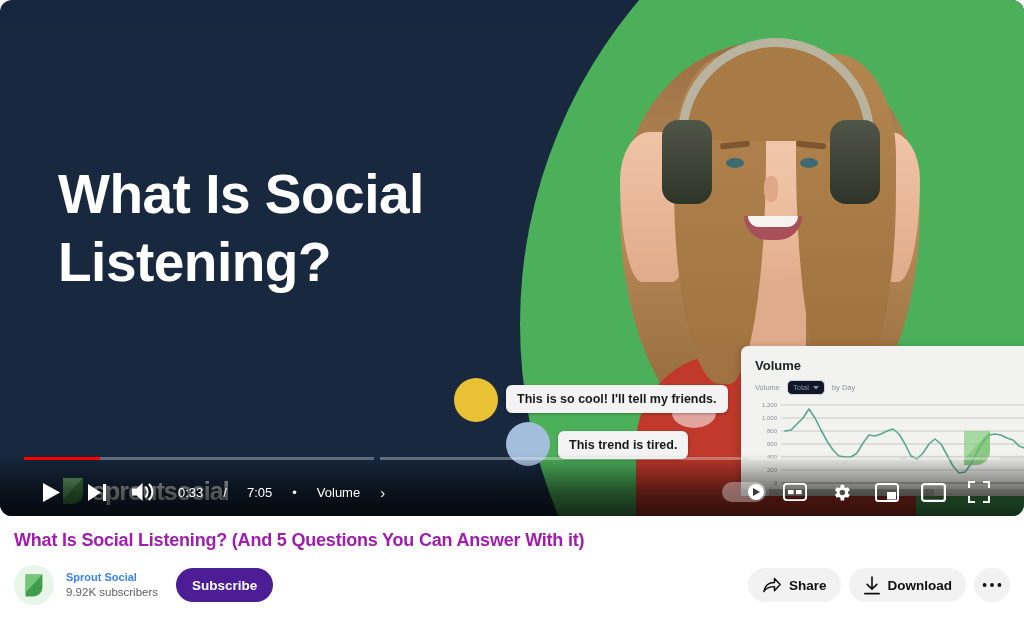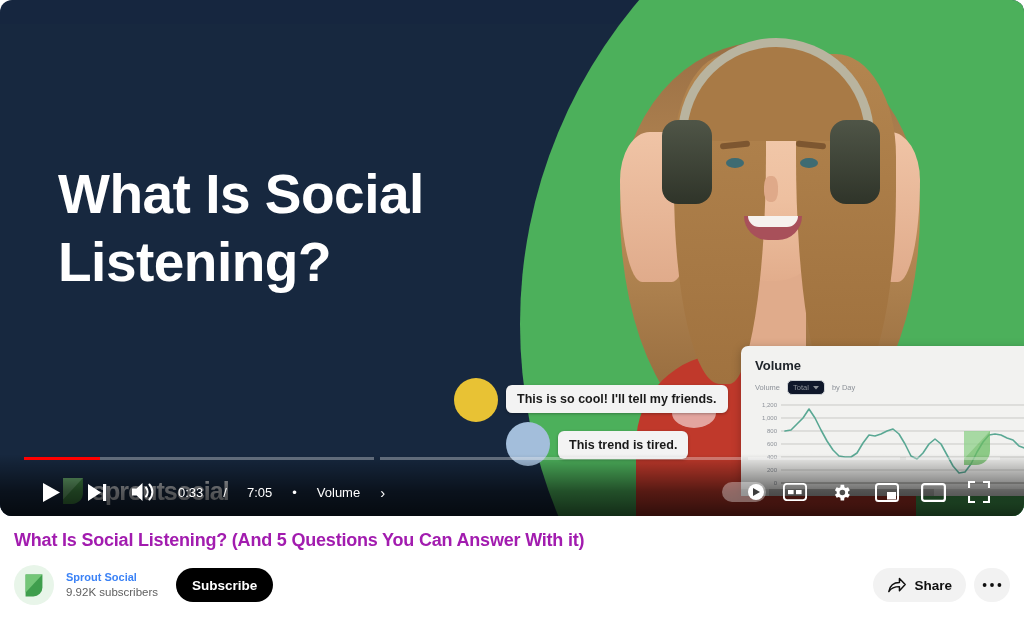--- a/index.html
+++ b/index.html
@@ -236,21 +236,21 @@
   .channel { display: flex; align-items: center; gap: 12px; }
   .avatar {
     width: 40px; height: 40px; border-radius: 50%;
     background: #e8f5e9;
     display: flex; align-items: center; justify-content: center;
   }
   .ch-name { font-size: 11px; font-weight: bold; color: #3b82f6; line-height: 1.3; }
   .ch-subs { font-size: 11.5px; color: #606060; line-height: 1.4; }
   .subscribe {
     margin-left: 18px;
-    background: #000000; color: #fff;
+    background: #4c1d95; color: #fff;
     border: none; border-radius: 18px;
     height: 34px; padding: 0 16px;
     font-size: 13.5px; font-weight: bold;
     cursor: pointer; font-family: inherit;
   }
   .actions { margin-left: auto; display: flex; align-items: center; gap: 8px; }
   .pill {
     display: flex; align-items: center; gap: 7px;
     background: #f2f2f2; border: none; border-radius: 18px;
     height: 34px; padding: 0 14px;
@@ -473,20 +473,28 @@
 
       <button class="pill">
         <span>
           <svg width="20" height="18" viewBox="0 0 24 22" fill="none" stroke="#0f0f0f" stroke-width="1.8" stroke-linejoin="round">
             <path d="M2 19c1.5-8 7-11 13-11V3l7 7.5-7 7.5v-5C9.5 13 5 14.5 2 19z"></path>
           </svg>
         </span>
         <span>Share</span>
       </button>
 
+      <button class="pill">
+        <span>
+          <svg width="18" height="19" viewBox="0 0 20 21" fill="none" stroke="#0f0f0f" stroke-width="1.8" stroke-linecap="round">
+            <path d="M10 1v13M4.6 9.2L10 14.6l5.4-5.4M2 19.5h16"></path>
+          </svg>
+        </span>
+        <span>Download</span>
+      </button>
 
       <button class="pill round">
         <span>
           <svg width="20" height="6" viewBox="0 0 20 6" fill="#0f0f0f">
             <circle cx="2.6" cy="3" r="1.9"></circle>
               <circle cx="10" cy="3" r="1.9"></circle>
               <circle cx="17.4" cy="3" r="1.9"></circle>
           </svg>
         </span>
       </button>

